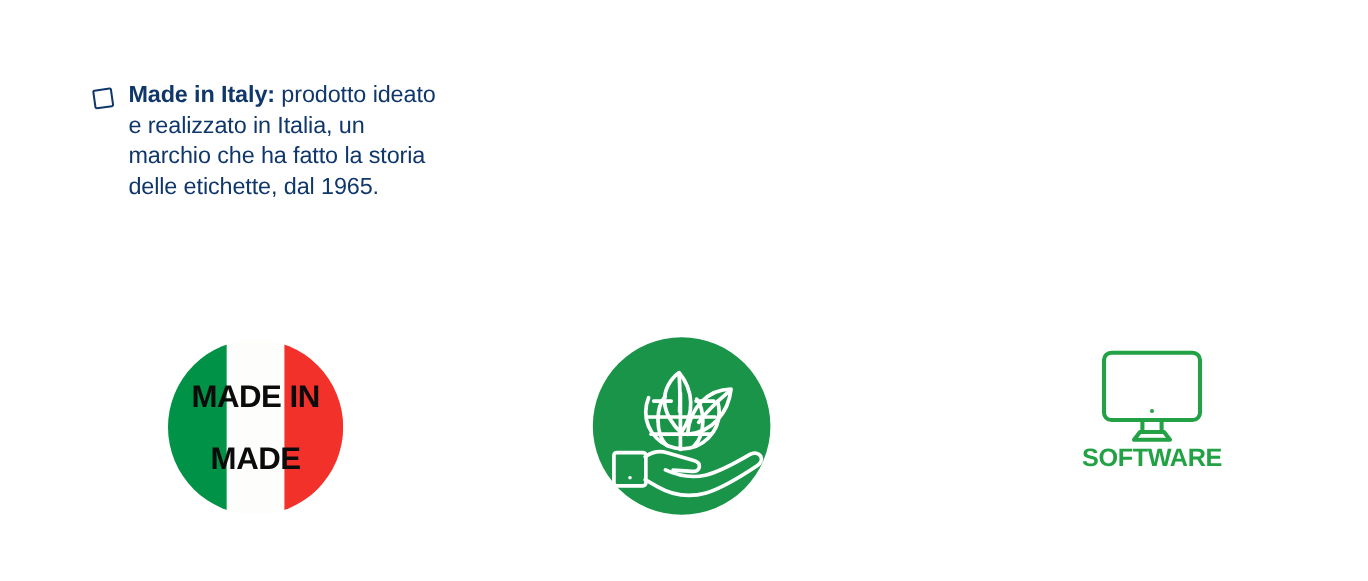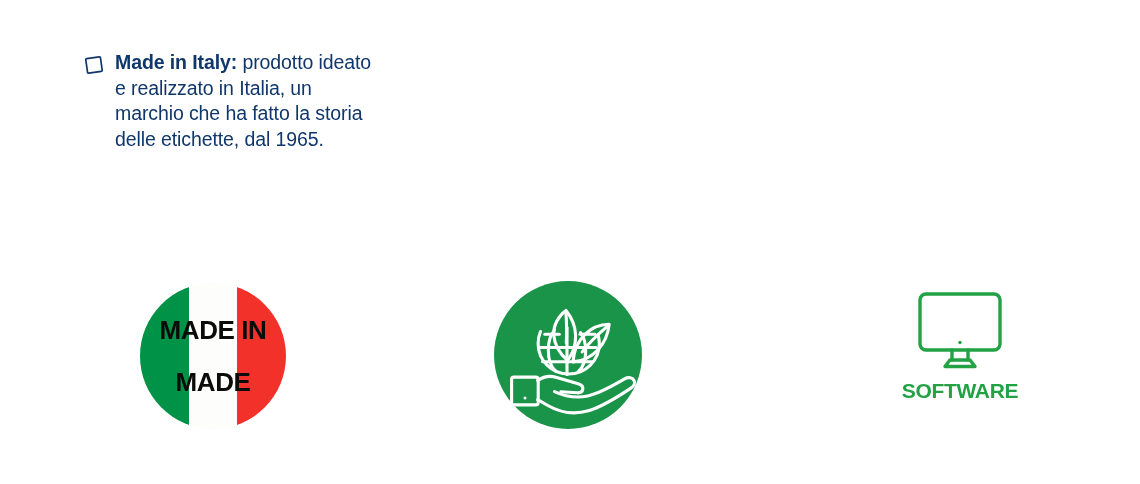--- a/index.html
+++ b/index.html
@@ -25,21 +25,21 @@
     position: absolute;
     left: 0;
     top: 0;
     width: 1140px;
     height: 250px;
   }
   .feature {
     position: absolute;
     top: 50px;
   }
-  .feature-1 { left: 84px;  width: 300px; }
+  .feature-1 { left: 76px;  width: 300px; margin-top: 17px; }
   .feature-2 { left: 412px; width: 290px; }
   .feature-3 { left: 766px; width: 320px; }
 
   .feature-row {
     display: flex;
     align-items: flex-start;
   }
   .check-icon {
     flex: 0 0 auto;
     width: 20px;
@@ -129,21 +129,20 @@
     width: 160px;
     height: 130px;
     display: flex;
     flex-direction: column;
     align-items: center;
   }
   .monitor-art {
     display: block;
   }
   .software-label {
-    margin-top: 9px;
     color: #22a245;
     font-weight: bold;
     font-size: 21px;
     line-height: 24px;
     letter-spacing: -0.3px;
     text-align: center;
     white-space: nowrap;
   }
 </style>
 </head>

